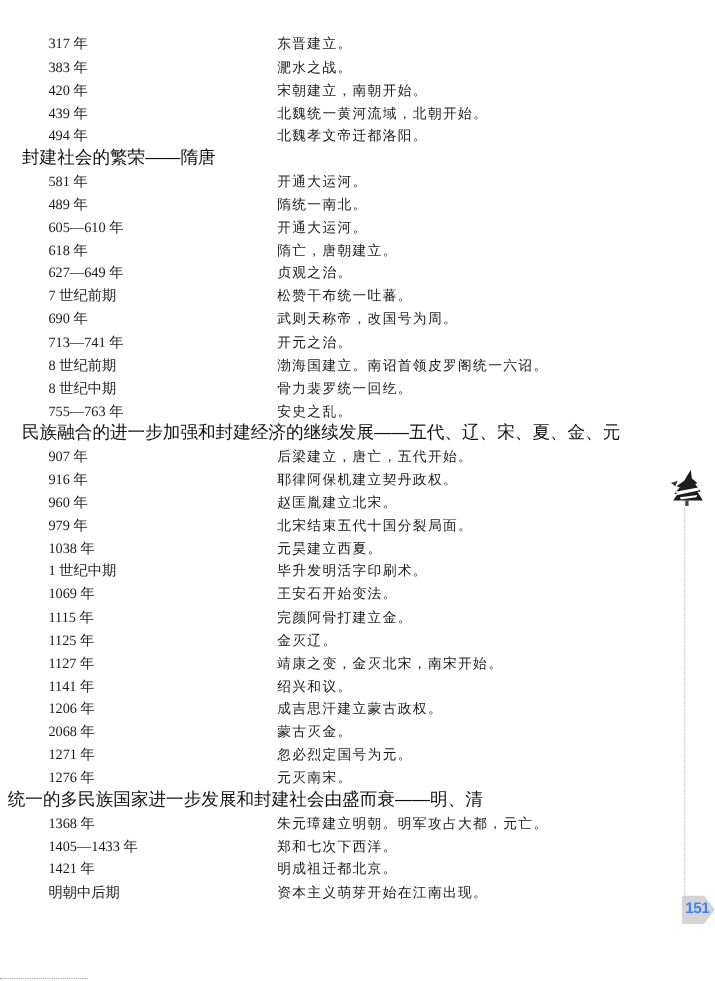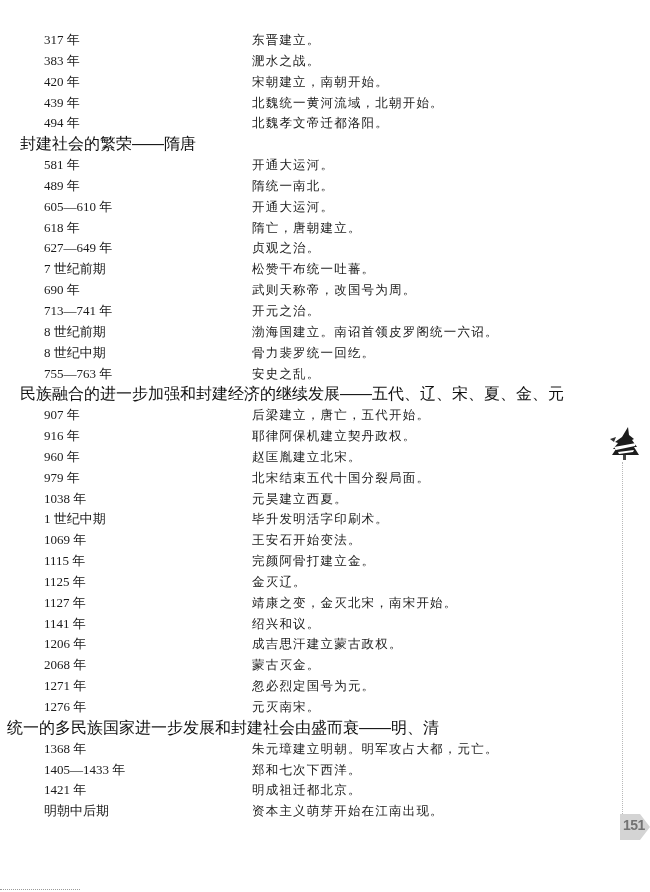--- a/index.html
+++ b/index.html
@@ -33,21 +33,21 @@
   .margin-line {
     position: absolute; left: 622px; top: 462px; width: 0; height: 358px;
     border-left: 1px dotted #b8b8b8;
   }
   .page-tab {
     position: absolute; left: 620px; top: 814px; width: 30px; height: 26px;
   }
   .page-number {
     position: absolute; left: 623px; top: 817px; width: 26px;
     font-family: "Liberation Sans", "DejaVu Sans", sans-serif;
-    font-weight: bold; font-size: 14px; color: #737373; letter-spacing: -0.5px;
+    font-weight: bold; font-size: 14px; color: #3b82f6; letter-spacing: -0.5px;
   }
   .bottom-rule {
     position: absolute; left: 0; top: 889px; width: 80px; height: 0;
     border-top: 1px dotted #9a9a9a;
   }
 </style>
 </head>
 <body>
 
 <div class="page">

